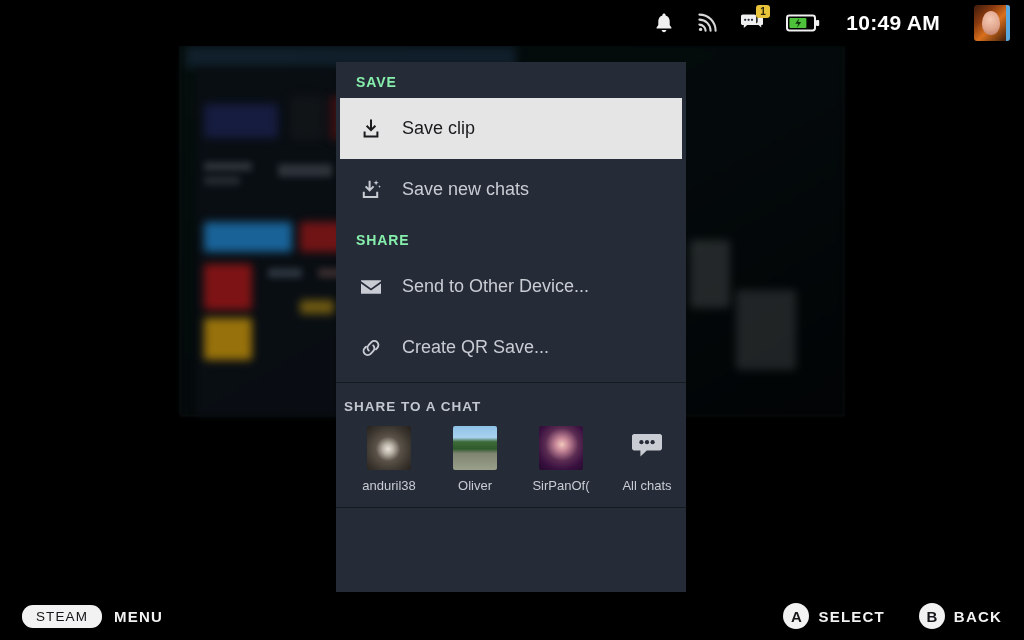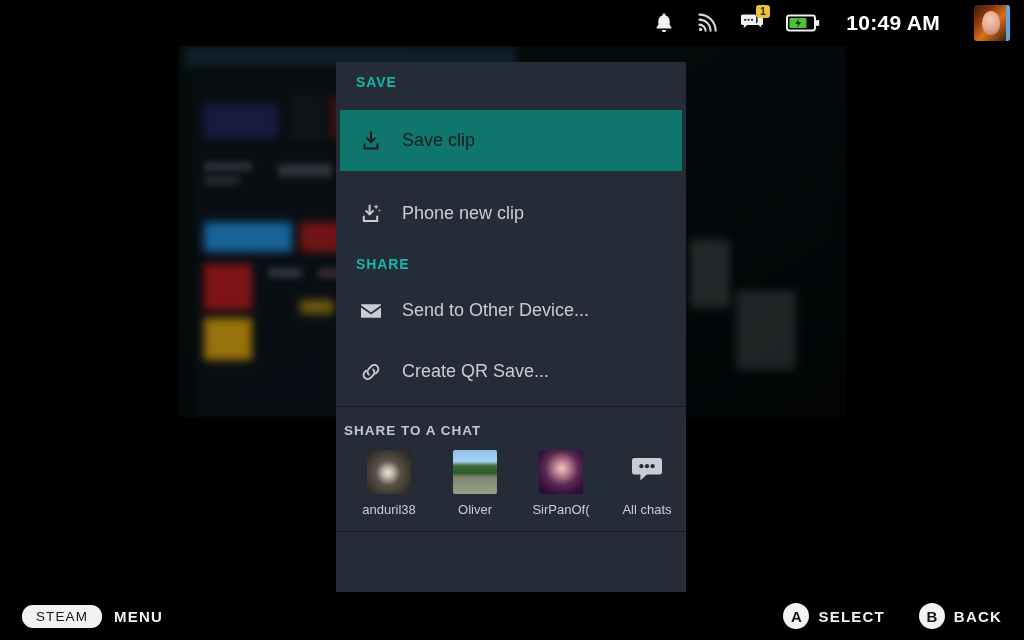--- a/index.html
+++ b/index.html
@@ -71,32 +71,32 @@
     position: absolute; right: 0; top: 0; width: 4px; height: 36px; background: #57a9e0;
   }
 
   
   .menu {
     position: absolute; left: 336px; top: 62px; width: 350px; height: 530px;
     background: #262b38; z-index: 50; overflow: hidden;
     font-size: 17px;
   }
   .menu-section-title {
-    color: #14b8a6; font-size: 14px; font-weight: bold; letter-spacing: .9px;
+    color: #86efac; font-size: 14px; font-weight: bold; letter-spacing: .9px;
     padding: 12px 0 8px 20px;
   }
   .menu-section-title.muted { color: #c3c7cf; font-size: 13.5px; letter-spacing: 1px; padding-left: 8px; }
 
   .menu-row {
     display: flex; align-items: center; gap: 20px;
     height: 61px; padding-left: 20px; color: #c9ccd3;
     margin: 0 4px;
   }
   .menu-row.highlight {
-    background: #0f766e; color: #1b1b1f; margin: 12px 4px;
+    background: #e5e5e5; color: #1b1b1f; margin: 0 4px;
   }
   .menu-row .label { font-size: 18px; }
   .menu-row .mi { width: 22px; height: 22px; display:flex; align-items:center; justify-content:center; flex: 0 0 22px; }
   .menu-row svg { display: block; }
 
   .divider { height: 1px; background: #16191f; margin: 4px 0; }
 
   .chat-strip {
     display: flex; align-items: flex-start; padding: 4px 0 10px 24px; gap: 28px;
   }
@@ -249,21 +249,21 @@
 
     <div class="menu-row">
       <span class="mi">
         <svg width="22" height="22" viewBox="0 0 22 22" fill="#c9ccd3">
           <path d="M8.6 1.8h2v7.2l2.3-2.3 1.4 1.4-4.7 4.7-4.7-4.7 1.4-1.4 2.3 2.3z"></path>
           <path d="M2.8 12.8h2v4.1h11.4v-4.1h2v6.1H2.8z"></path>
           <path d="M16.1 1.2l.7 1.9 1.9.7-1.9.7-.7 1.9-.7-1.9-1.9-.7 1.9-.7z"></path>
           <path d="M19.5 6.1l.4 1.1 1.1.4-1.1.4-.4 1.1-.4-1.1-1.1-.4 1.1-.4z"></path>
         </svg>
       </span>
-      <span class="label">Phone new clip</span>
+      <span class="label">Save new chats</span>
     </div>
 
     <div class="menu-section-title">SHARE</div>
 
     <div class="menu-row">
       <span class="mi">
         <svg width="22" height="18" viewBox="0 0 22 18" fill="#c9ccd3">
           <path d="M1 2.2h20v1.1L11 10.4 1 3.3z"></path>
           <path d="M1 5.4l10 7 10-7v10.4H1z"></path>
         </svg>

